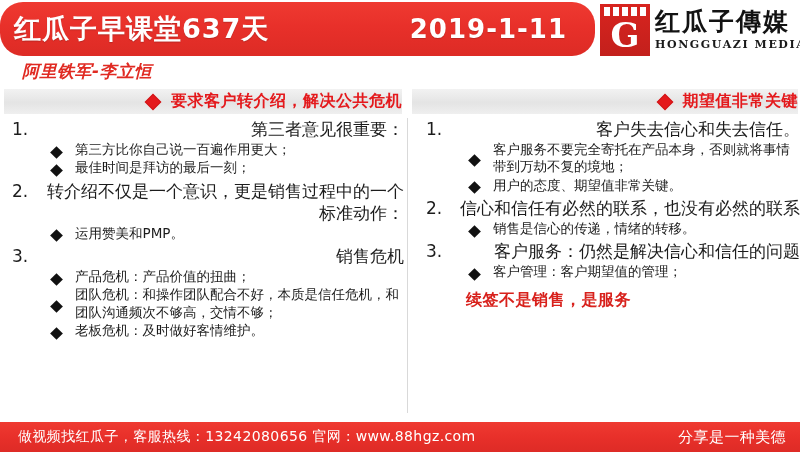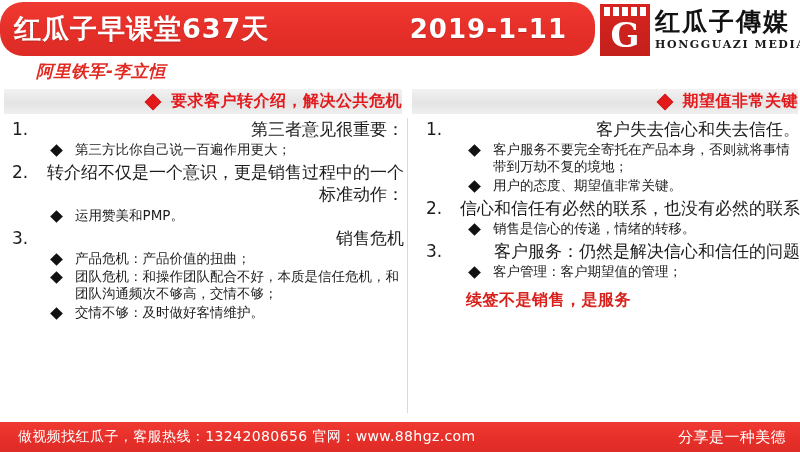--- a/index.html
+++ b/index.html
@@ -55,21 +55,21 @@
     letter-spacing:2px;white-space:nowrap;
   }
   .logo-en{
     font-family:"DejaVu Serif","Liberation Serif",serif;
     font-size:11px;font-weight:bold;color:#1a1a1a;letter-spacing:1.6px;
     white-space:nowrap;margin-top:2px;
   }
 
   
   .subtitle{
-    position:absolute;left:36px;top:60px;
+    position:absolute;left:22px;top:60px;
     color:#e02a22;font-size:17px;font-weight:bold;font-style:italic;
     letter-spacing:.5px;white-space:nowrap;
   }
 
   
   .band{
     position:absolute;height:25px;top:89px;
     background:linear-gradient(180deg,#f2f2f2 0%,#e4e4e4 55%,#efefef 100%);
     display:flex;align-items:center;box-sizing:border-box;justify-content:flex-end;
   }
@@ -95,21 +95,21 @@
   li.numitem > .num{
     flex:0 0 auto;width:30px;text-align:left;padding-left:8px;
     font-size:17px;color:#1c1c1c;line-height:1.30;box-sizing:border-box;
     font-family:"DejaVu Sans","Liberation Sans",sans-serif;
   }
   li.numitem > .body{flex:1 1 auto;}
   .numtext{
     font-size:17px;color:#1c1c1c;line-height:1.30;letter-spacing:0px;text-align:right;
   }
   ul.sublist{list-style:none;margin:1px 0 2px 0;padding:0;}
-  li.subitem{display:flex;align-items:flex-start;margin:0 0 1px 0;}
+  li.subitem{display:flex;align-items:center;margin:0 0 1px 0;}
   li.subitem > .dia2{
     flex:0 0 auto;width:9px;height:9px;background:#111;
     transform:rotate(45deg);margin:5px 14px 0 18px;
   }
   li.subitem > .subtext{
     flex:1 1 auto;font-size:13.5px;color:#1c1c1c;line-height:1.28;
   }
   .col.right li.numitem > .num{padding-left:14px;width:36px;}
   .col.right li.subitem > .dia2{margin-left:22px;}
 
@@ -175,20 +175,24 @@
 
       <li class="numitem">
         <span class="num">1.</span>
         <span class="body">
           <div class="numtext">第三者意见很重要：</div>
           <ul class="sublist">
             <li class="subitem">
               <span class="dia2"></span>
               <span class="subtext">第三方比你自己说一百遍作用更大；</span>
             </li>
+            <li class="subitem">
+              <span class="dia2"></span>
+              <span class="subtext">最佳时间是拜访的最后一刻；</span>
+            </li>
           </ul>
         </span>
       </li>
 
       <li class="numitem">
         <span class="num">2.</span>
         <span class="body">
           <div class="numtext">转介绍不仅是一个意识，更是销售过程中的一个标准动作：</div>
           <ul class="sublist">
             <li class="subitem">
@@ -207,21 +211,21 @@
             <li class="subitem">
               <span class="dia2"></span>
               <span class="subtext">产品危机：产品价值的扭曲；</span>
             </li>
             <li class="subitem">
               <span class="dia2"></span>
               <span class="subtext">团队危机：和操作团队配合不好，本质是信任危机，和团队沟通频次不够高，交情不够；</span>
             </li>
             <li class="subitem">
               <span class="dia2"></span>
-              <span class="subtext">交情不够：及时做好客情维护。</span>
+              <span class="subtext">老板危机：及时做好客情维护。</span>
             </li>
           </ul>
         </span>
       </li>
 
     </ol>
   </div>
 
   <div class="col right">
     <ol class="numlist">

